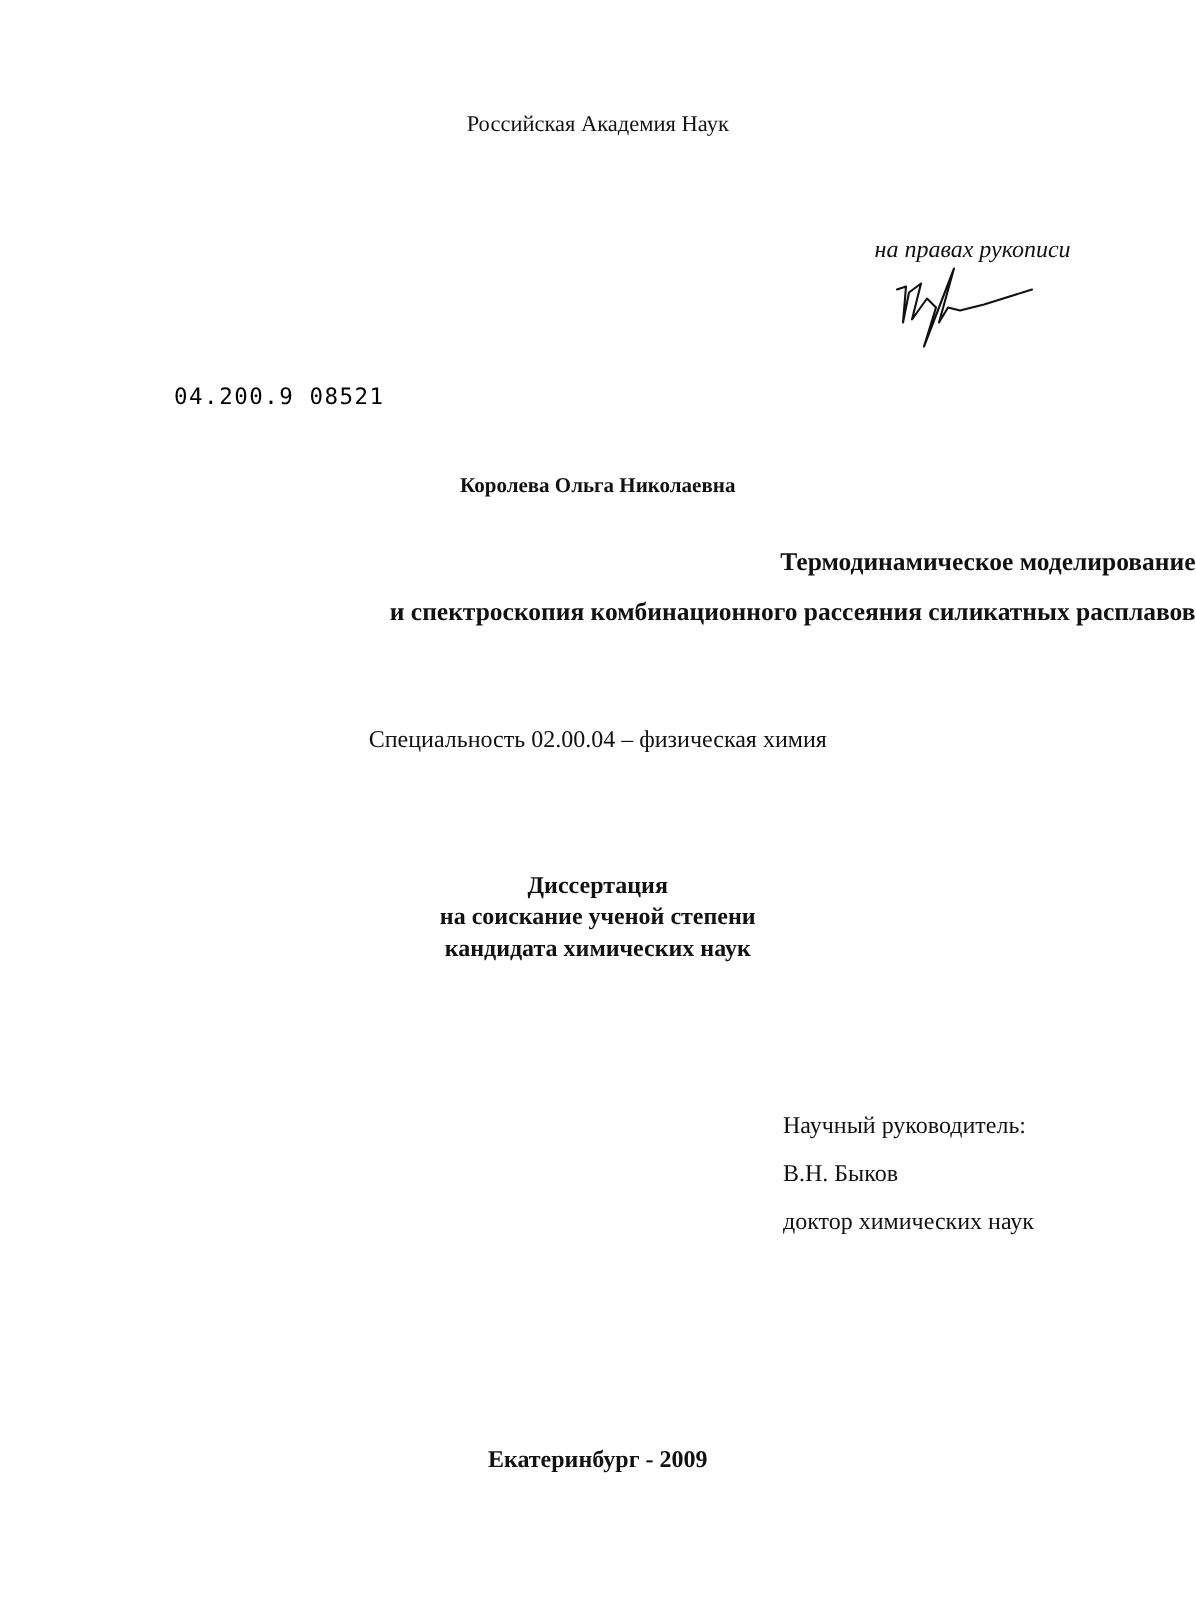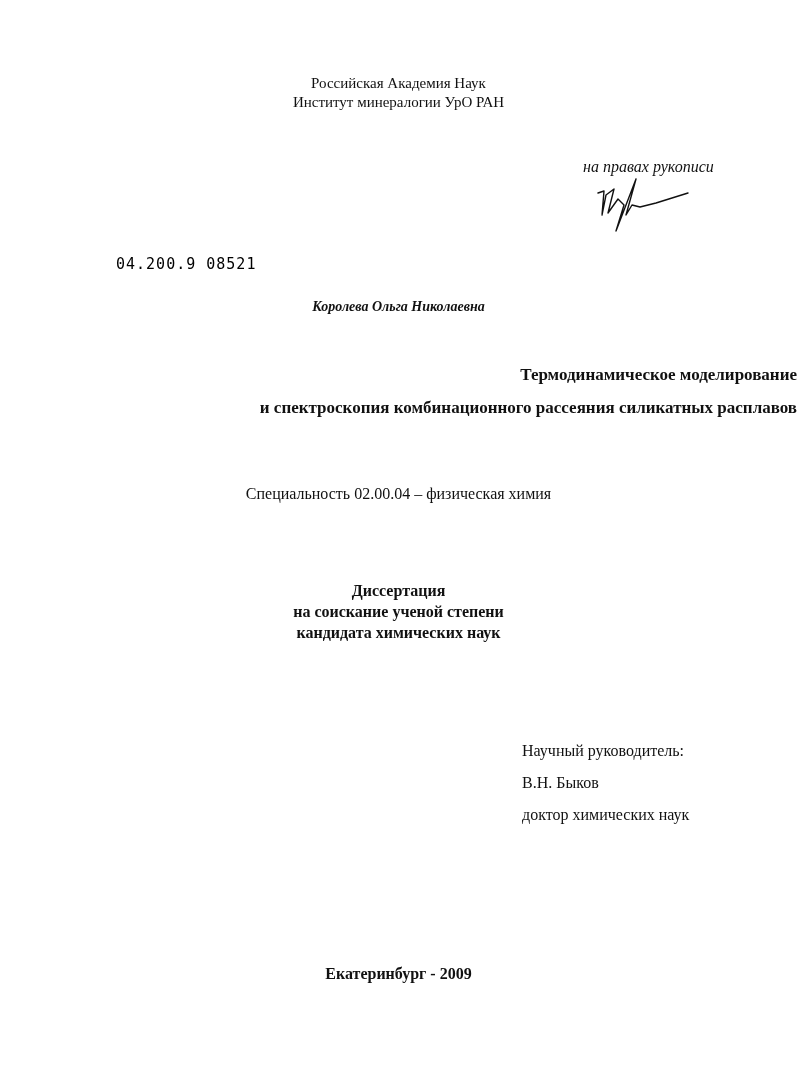--- a/index.html
+++ b/index.html
@@ -3,33 +3,32 @@
 <meta charset="utf-8">
 <style>
   html, body { margin: 0; padding: 0; background: #ffffff; }
   body { width: 797px; height: 1074px; position: relative; overflow: hidden; color: #111; font-family: "Liberation Serif", "DejaVu Serif", serif; }
   .abs { position: absolute; }
   .center { left: 0; width: 797px; text-align: center; }
   .org { top: 74px; font-size: 15px; line-height: 19px; }
   .manuscript { top: 144px; left: 583px; font-size: 16px; font-style: italic; margin-top: 14px; }
   .signature { top: 175px; left: 596px; width: 100px; height: 60px; }
   .stamp { top: 255px; left: 116px; font-family: "DejaVu Sans Mono", monospace; font-size: 15px; letter-spacing: 1px; color: #000000; }
-  .author { top: 299px; font-size: 14px; font-weight: bold; font-style: italic; }
+  .author { top: 317px; font-size: 14px; font-weight: bold; }
   .title { top: 358px; font-size: 17px; font-weight: bold; line-height: 33px; text-align: right; }
   .specialty { top: 485px; font-size: 16px; }
   .dissertation { top: 580px; font-size: 16px; font-weight: bold; line-height: 21px; }
   .advisor { top: 735px; left: 522px; font-size: 16px; line-height: 32px; }
   .city { top: 958px; font-size: 16px; font-weight: bold; margin-top: 7px; }
 </style>
 </head>
 <body>
 
 <div class="abs center org">
   <div>Российская Академия Наук</div>
-  <div>Институт минералогии УрО РАН</div>
 </div>
 
 <div class="abs manuscript">на правах рукописи</div>
 
 <svg class="abs signature" viewBox="0 0 100 60">
   <path d="M2 18 L8 16 L6 40 L10 20 L18 14 L12 38 L22 24 L28 30 L20 56 L40 4 L30 40 L36 30 L44 32 L60 28 L92 18" fill="none" stroke="#111" stroke-width="1.4" stroke-linecap="round" stroke-linejoin="round"></path>
 </svg>
 
 <div class="abs stamp">04.200.9 08521</div>
 

